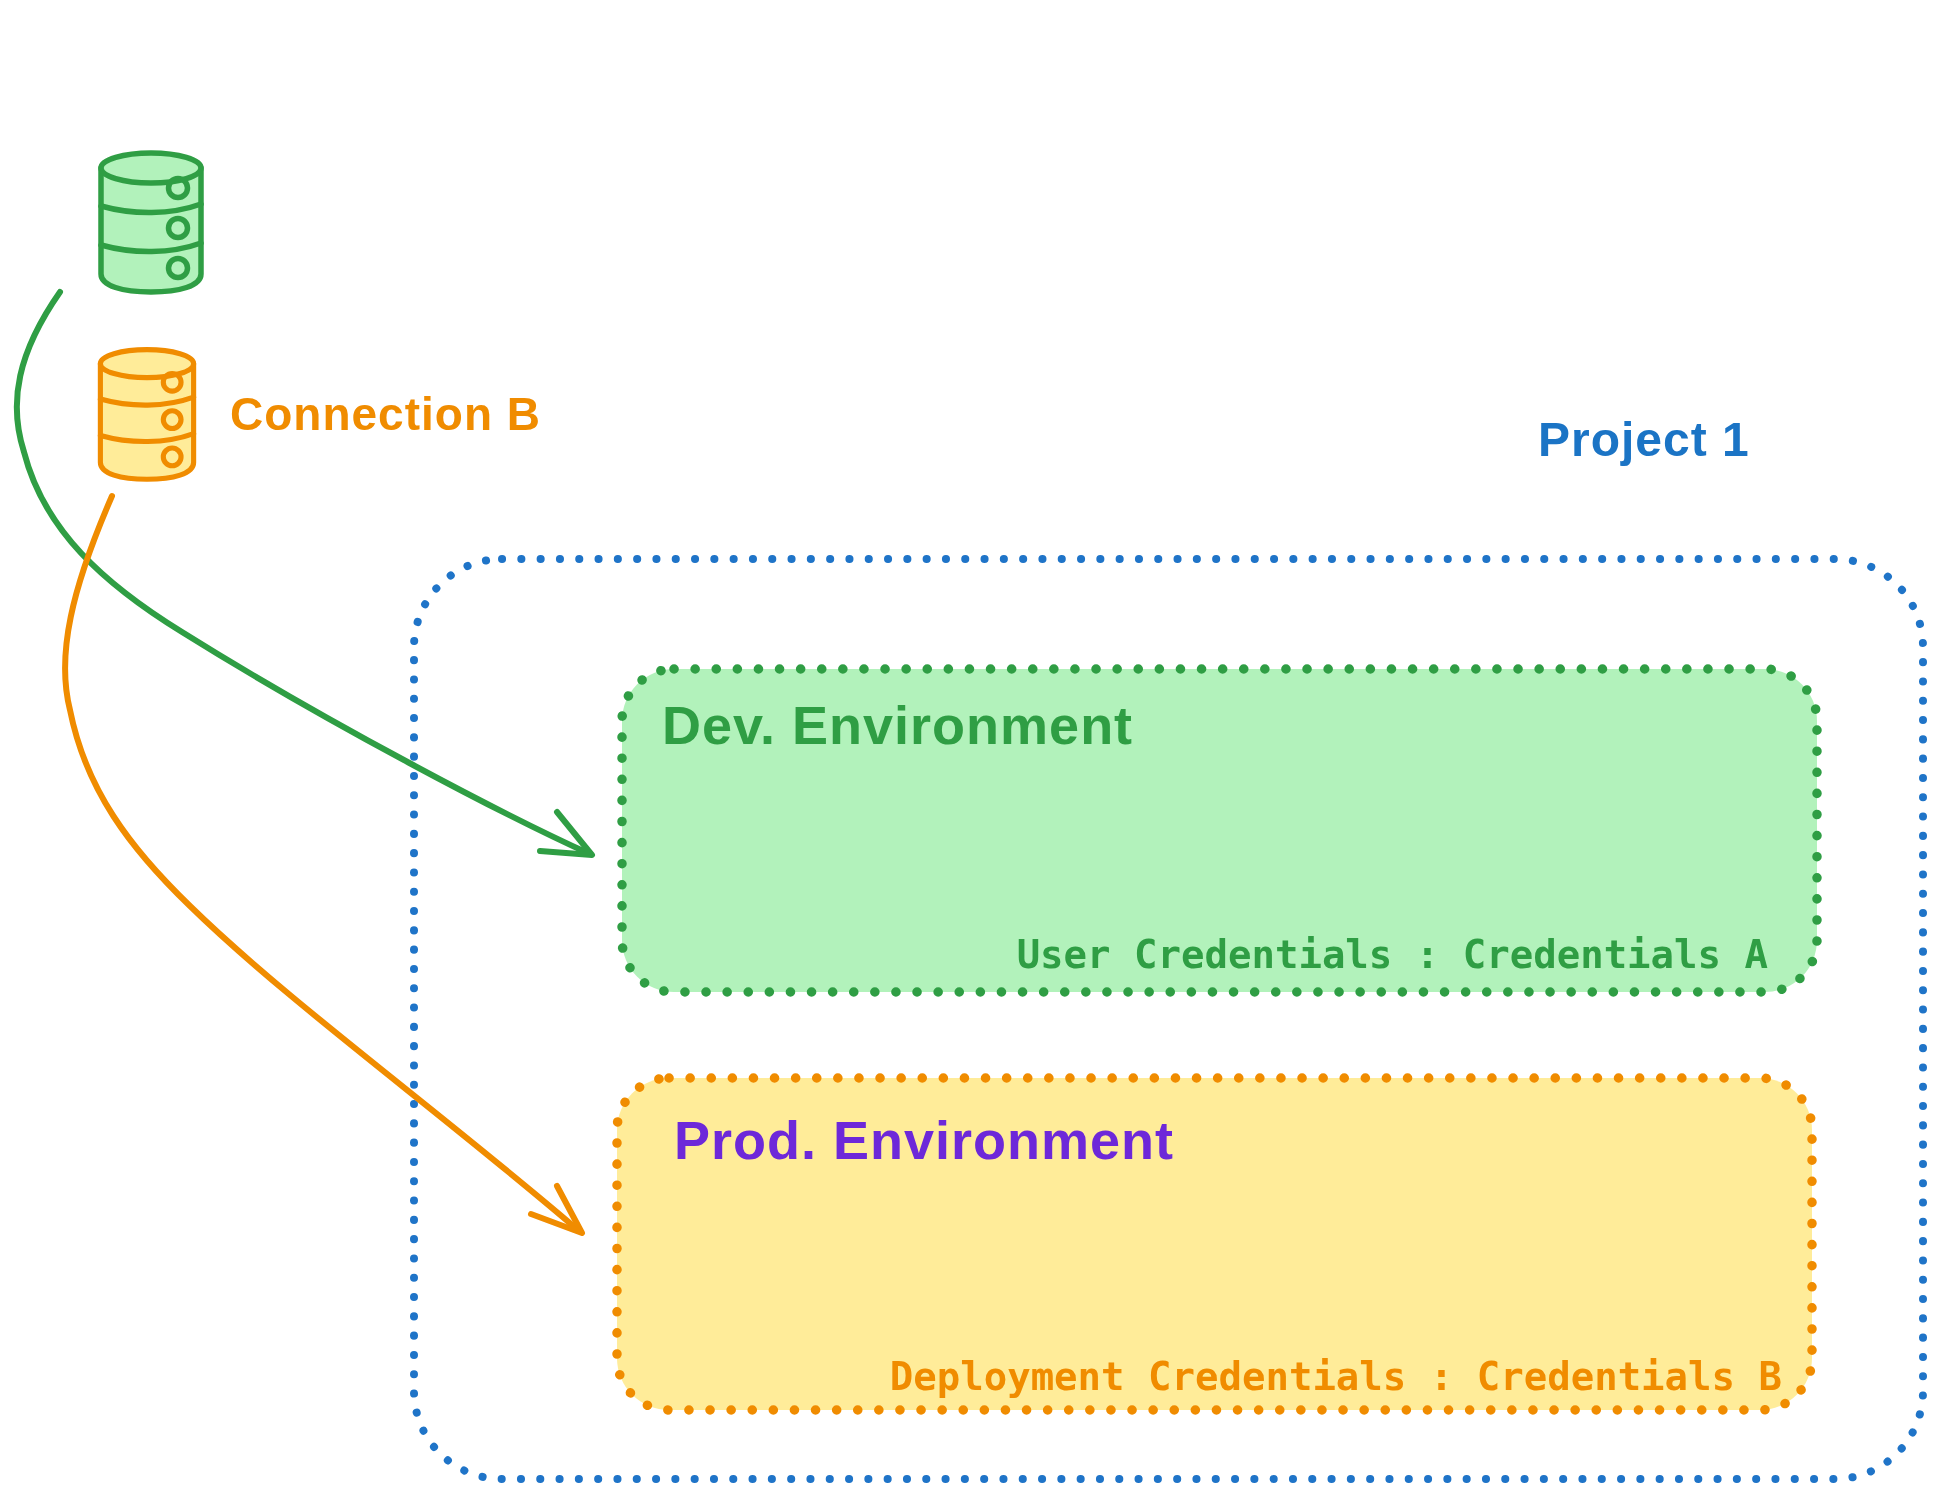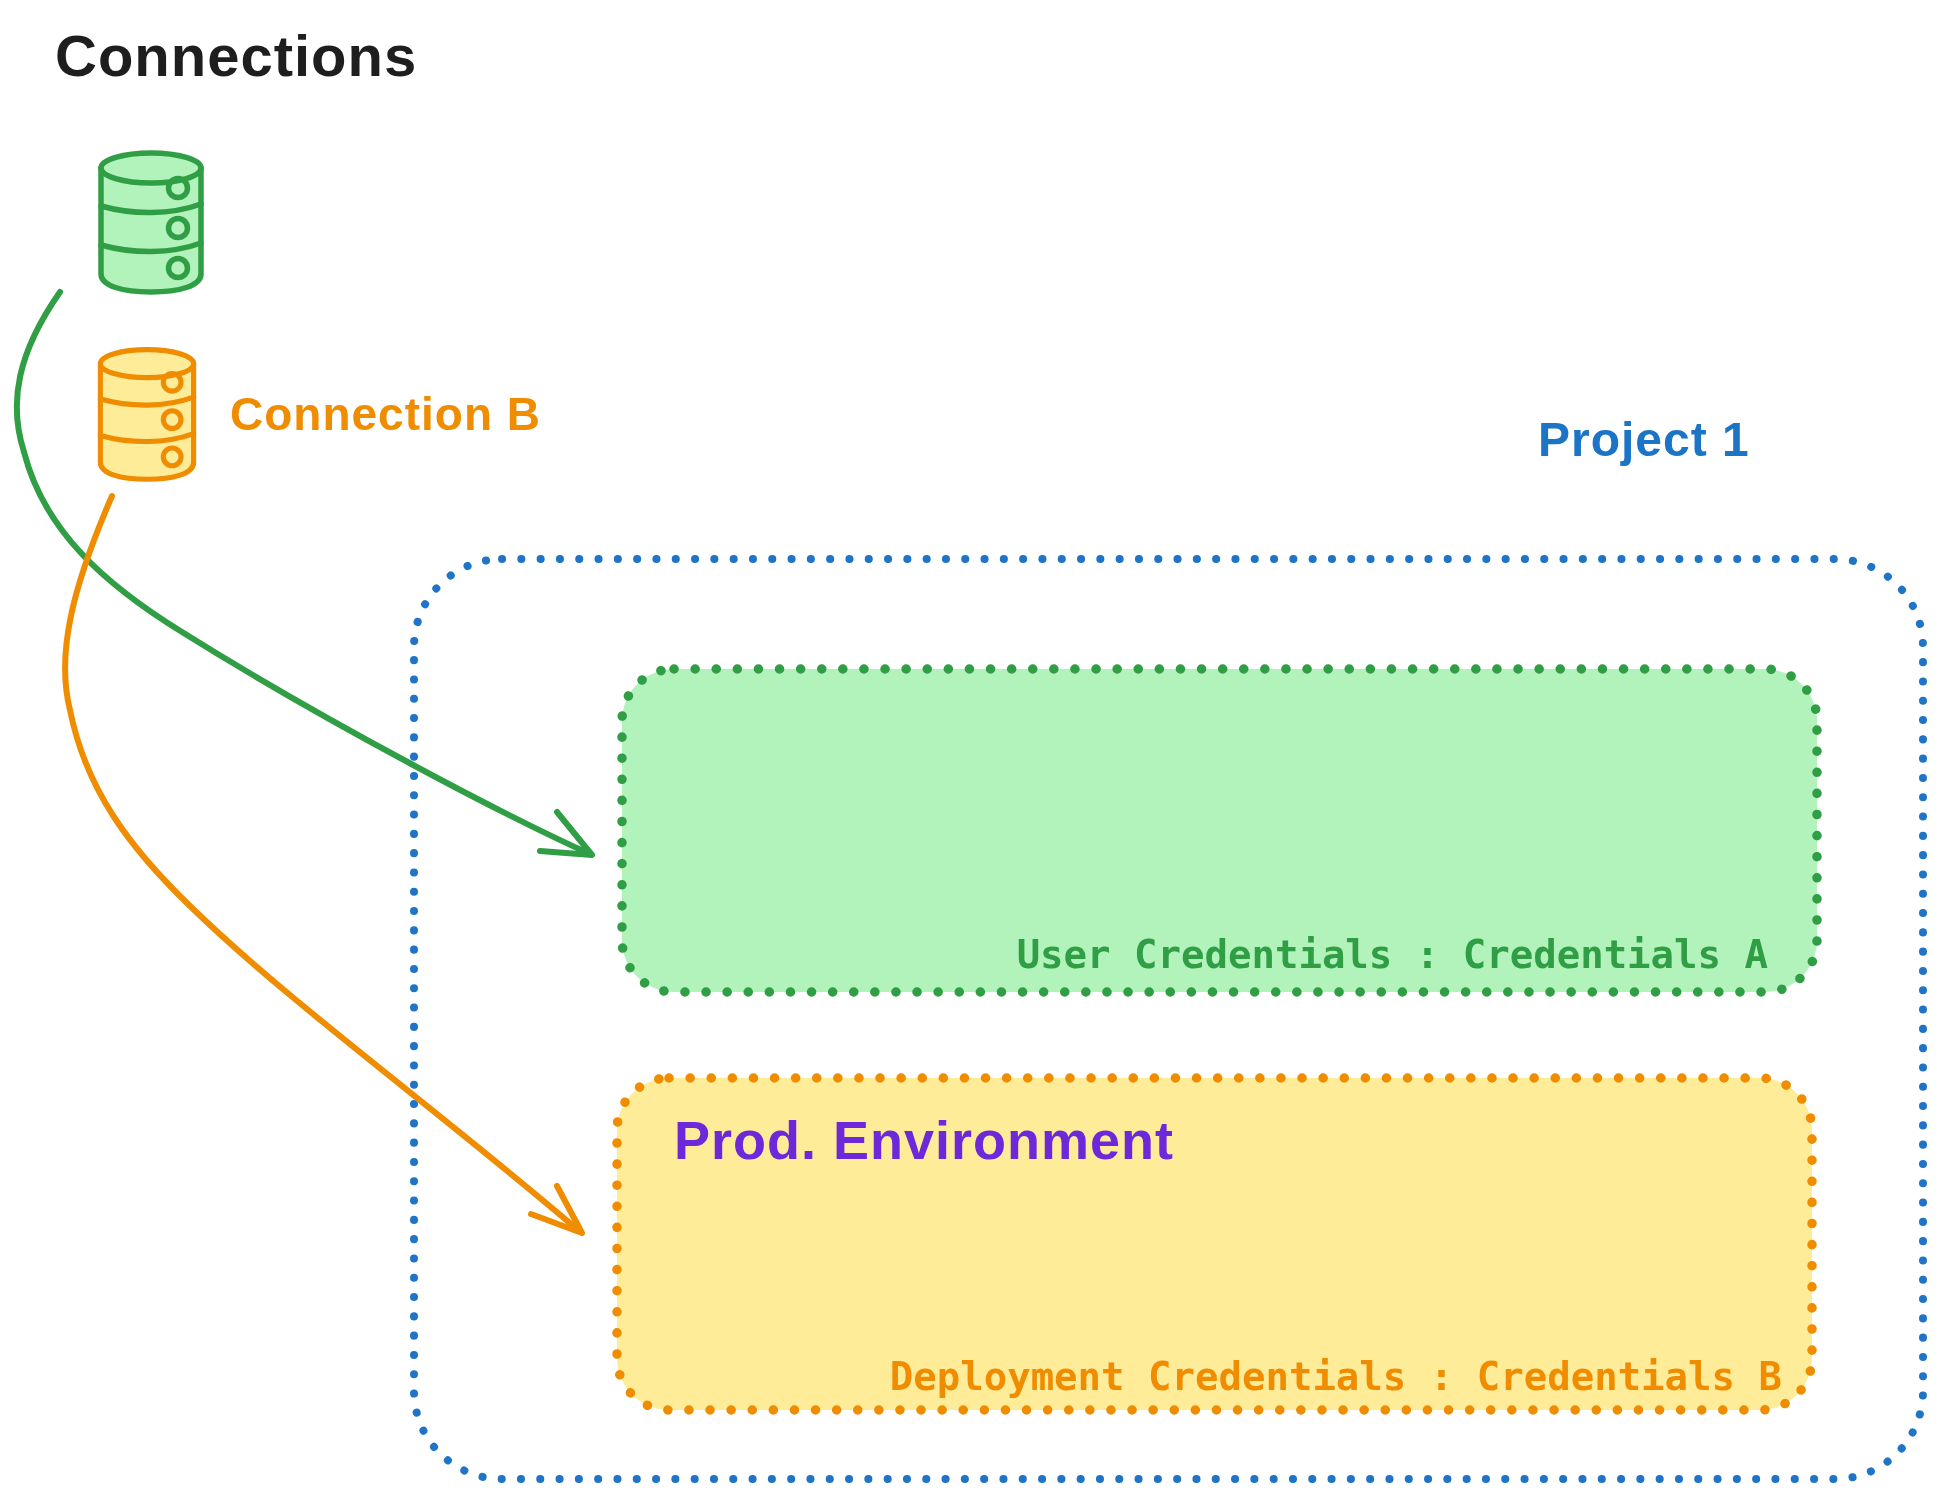--- a/index.html
+++ b/index.html
@@ -57,21 +57,20 @@
   .env-box.prod .env-title{color:#6d28d9;left:62px;top:36px;}
   .env-box.prod .env-cred{color:#f08c00;right:35px;bottom:16px;}
 
   .arrows{position:absolute;left:0;top:0;width:1948px;height:1506px;pointer-events:none;}
 </style>
 </head>
 <body>
 
 <div class="canvas">
 
-  <div class="diagram-title hand">Connections</div>
 
   <div class="connection connection-a">
     <svg class="cyl cyl-green" width="112" height="148" viewBox="0 0 112 148">
       <path class="cyl-fill cyl-stroke" stroke="#2f9e44" d="M 6 20 V 126 C 6 138 28 144 56 144 C 84 144 106 138 106 126 V 20 Z"></path>
       <ellipse class="cyl-fill cyl-stroke" stroke="#2f9e44" cx="56" cy="20" rx="50" ry="15"></ellipse>
       <path class="cyl-stroke" fill="none" stroke="#2f9e44" d="M 6 58 C 38 67 76 67 106 56"></path>
       <path class="cyl-stroke" fill="none" stroke="#2f9e44" d="M 6 97 C 38 106 76 106 106 95"></path>
       <circle class="cyl-stroke" fill="none" stroke="#2f9e44" cx="83" cy="40" r="9.5"></circle>
       <circle class="cyl-stroke" fill="none" stroke="#2f9e44" cx="83" cy="80" r="9.5"></circle>
       <circle class="cyl-stroke" fill="none" stroke="#2f9e44" cx="83" cy="120" r="9.5"></circle>
@@ -96,20 +95,21 @@
   <div class="box project-box">
     <svg class="frame" viewBox="0 0 1517 928" preserveAspectRatio="none">
       <rect x="4" y="4" width="1509" height="920" rx="88" ry="88" fill="none" stroke="#1f74c8" stroke-width="8" stroke-dasharray="0.1 19.2" stroke-linecap="round"></rect>
     </svg>
   </div>
 
   <div class="box env-box dev">
     <svg class="frame" viewBox="0 0 1205 333" preserveAspectRatio="none">
       <rect x="5" y="5" width="1195" height="323" rx="52" ry="52" fill="#b2f2bb" stroke="#2f9e44" stroke-width="9.5" stroke-dasharray="0.1 21" stroke-linecap="round"></rect>
     </svg>
+    <div class="env-title hand">Dev. Environment</div>
     <div class="env-cred mono">User Credentials : Credentials A</div>
   </div>
 
   <div class="box env-box prod">
     <svg class="frame" viewBox="0 0 1205 342" preserveAspectRatio="none">
       <rect x="5" y="5" width="1195" height="332" rx="52" ry="52" fill="#ffec99" stroke="#f08c00" stroke-width="9.5" stroke-dasharray="0.1 21" stroke-linecap="round"></rect>
     </svg>
     <div class="env-title hand">Prod. Environment</div>
     <div class="env-cred mono">Deployment Credentials : Credentials B</div>
   </div>

